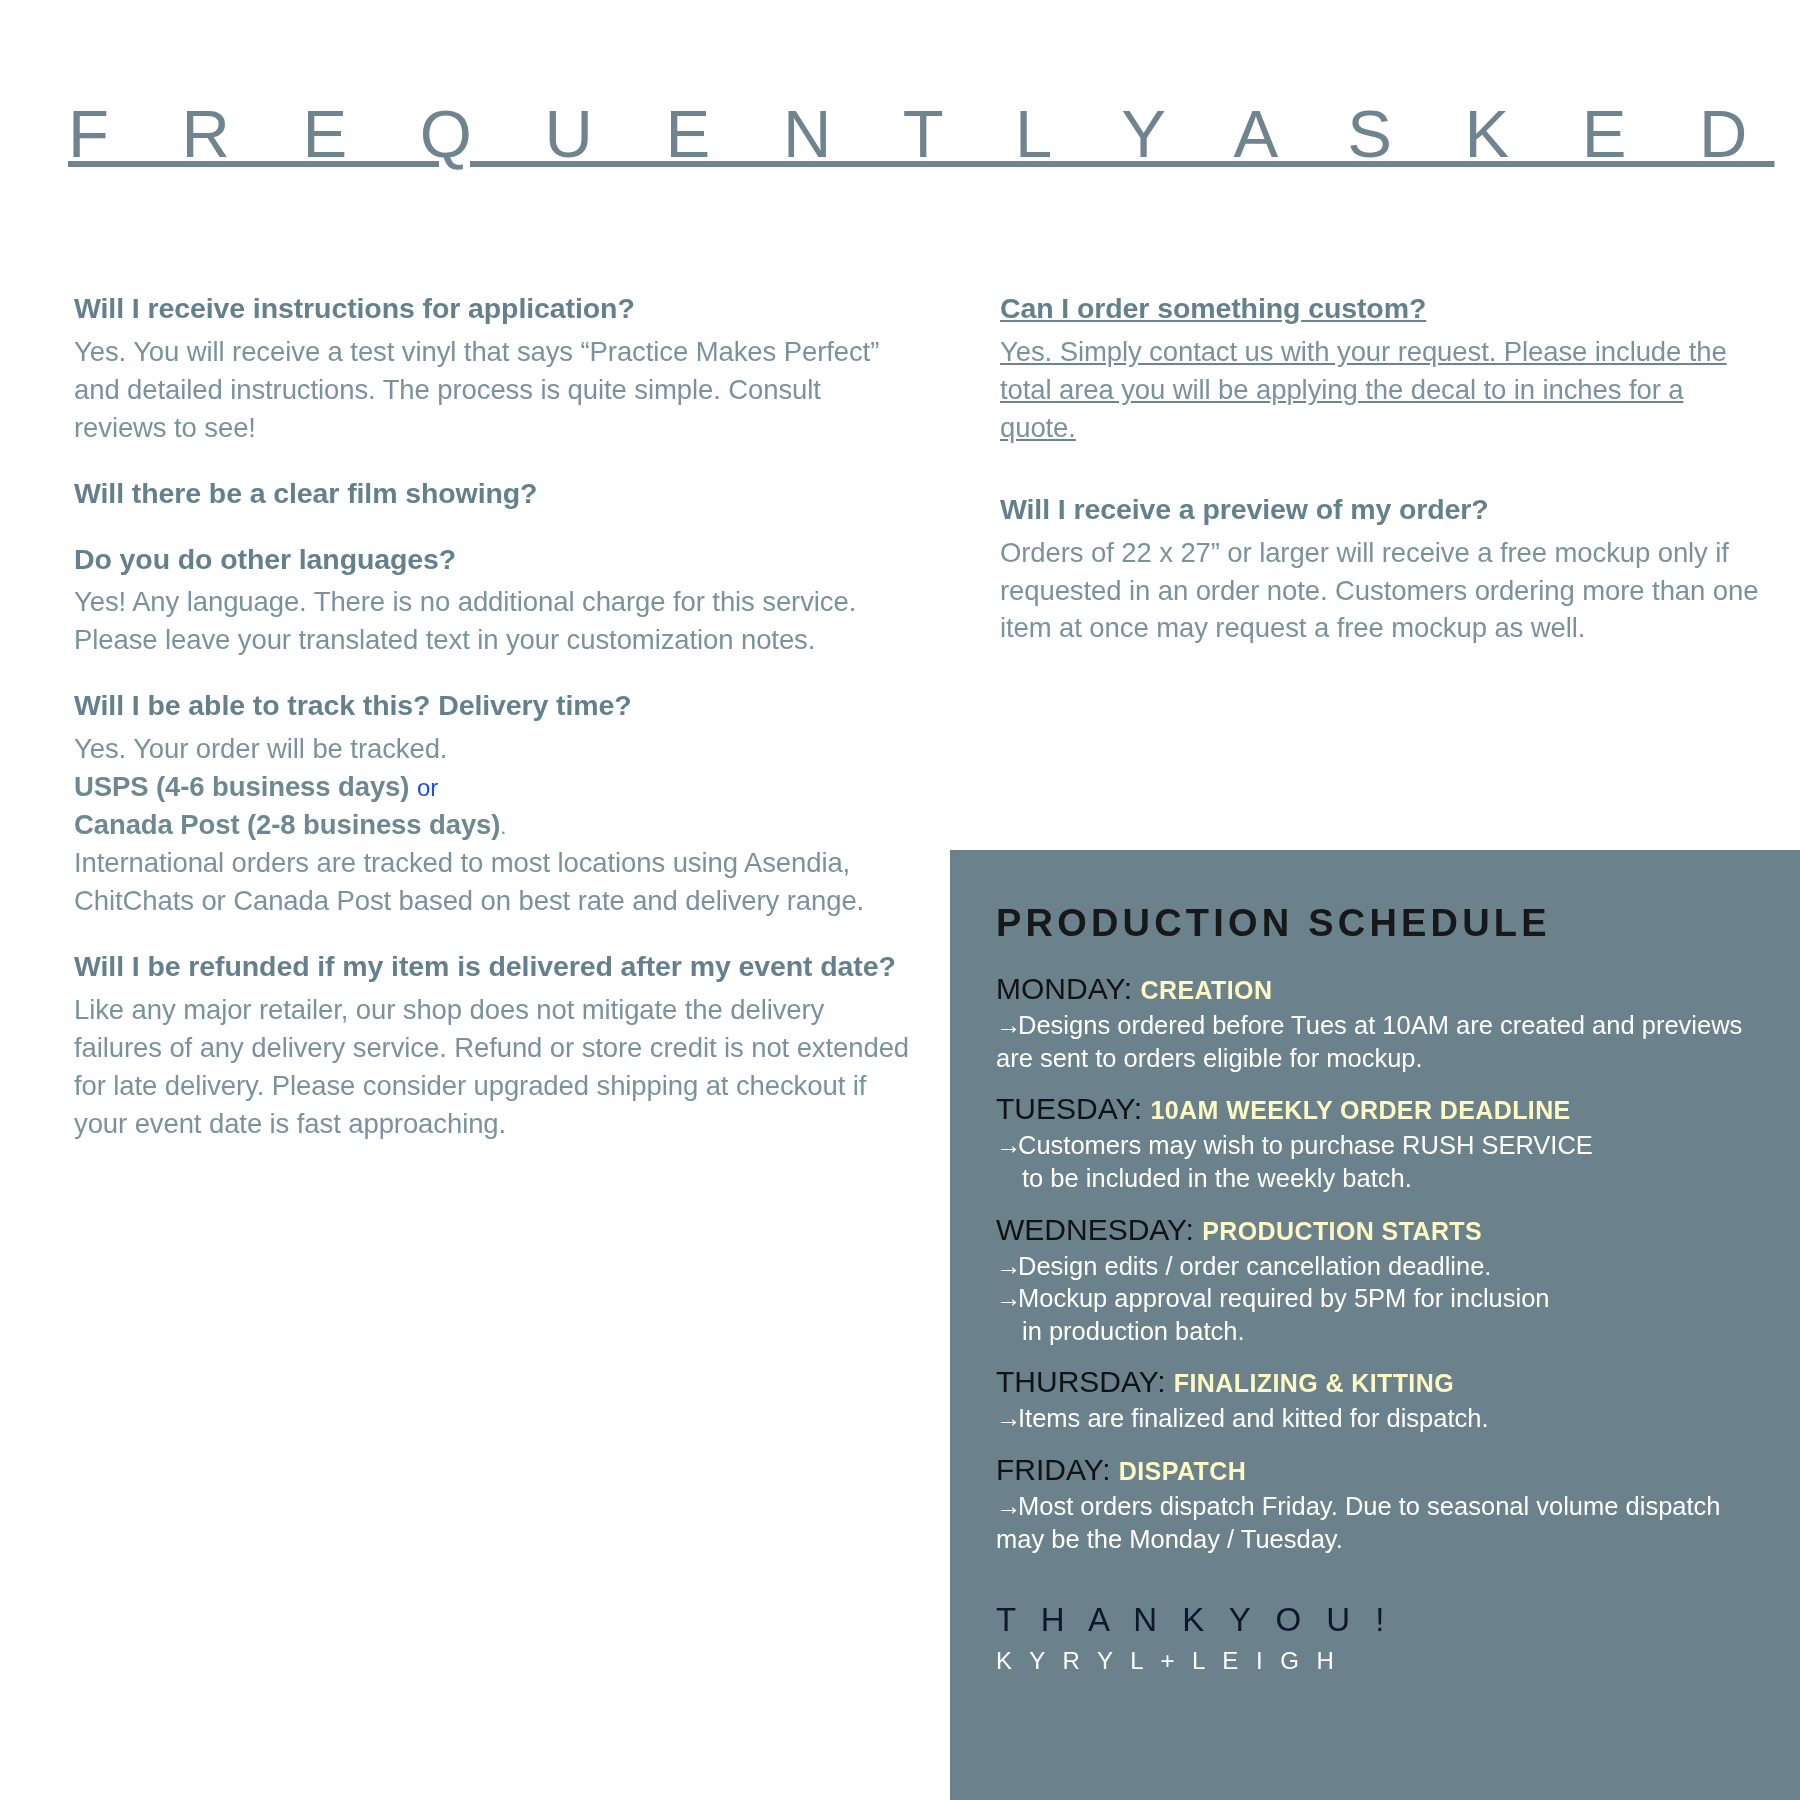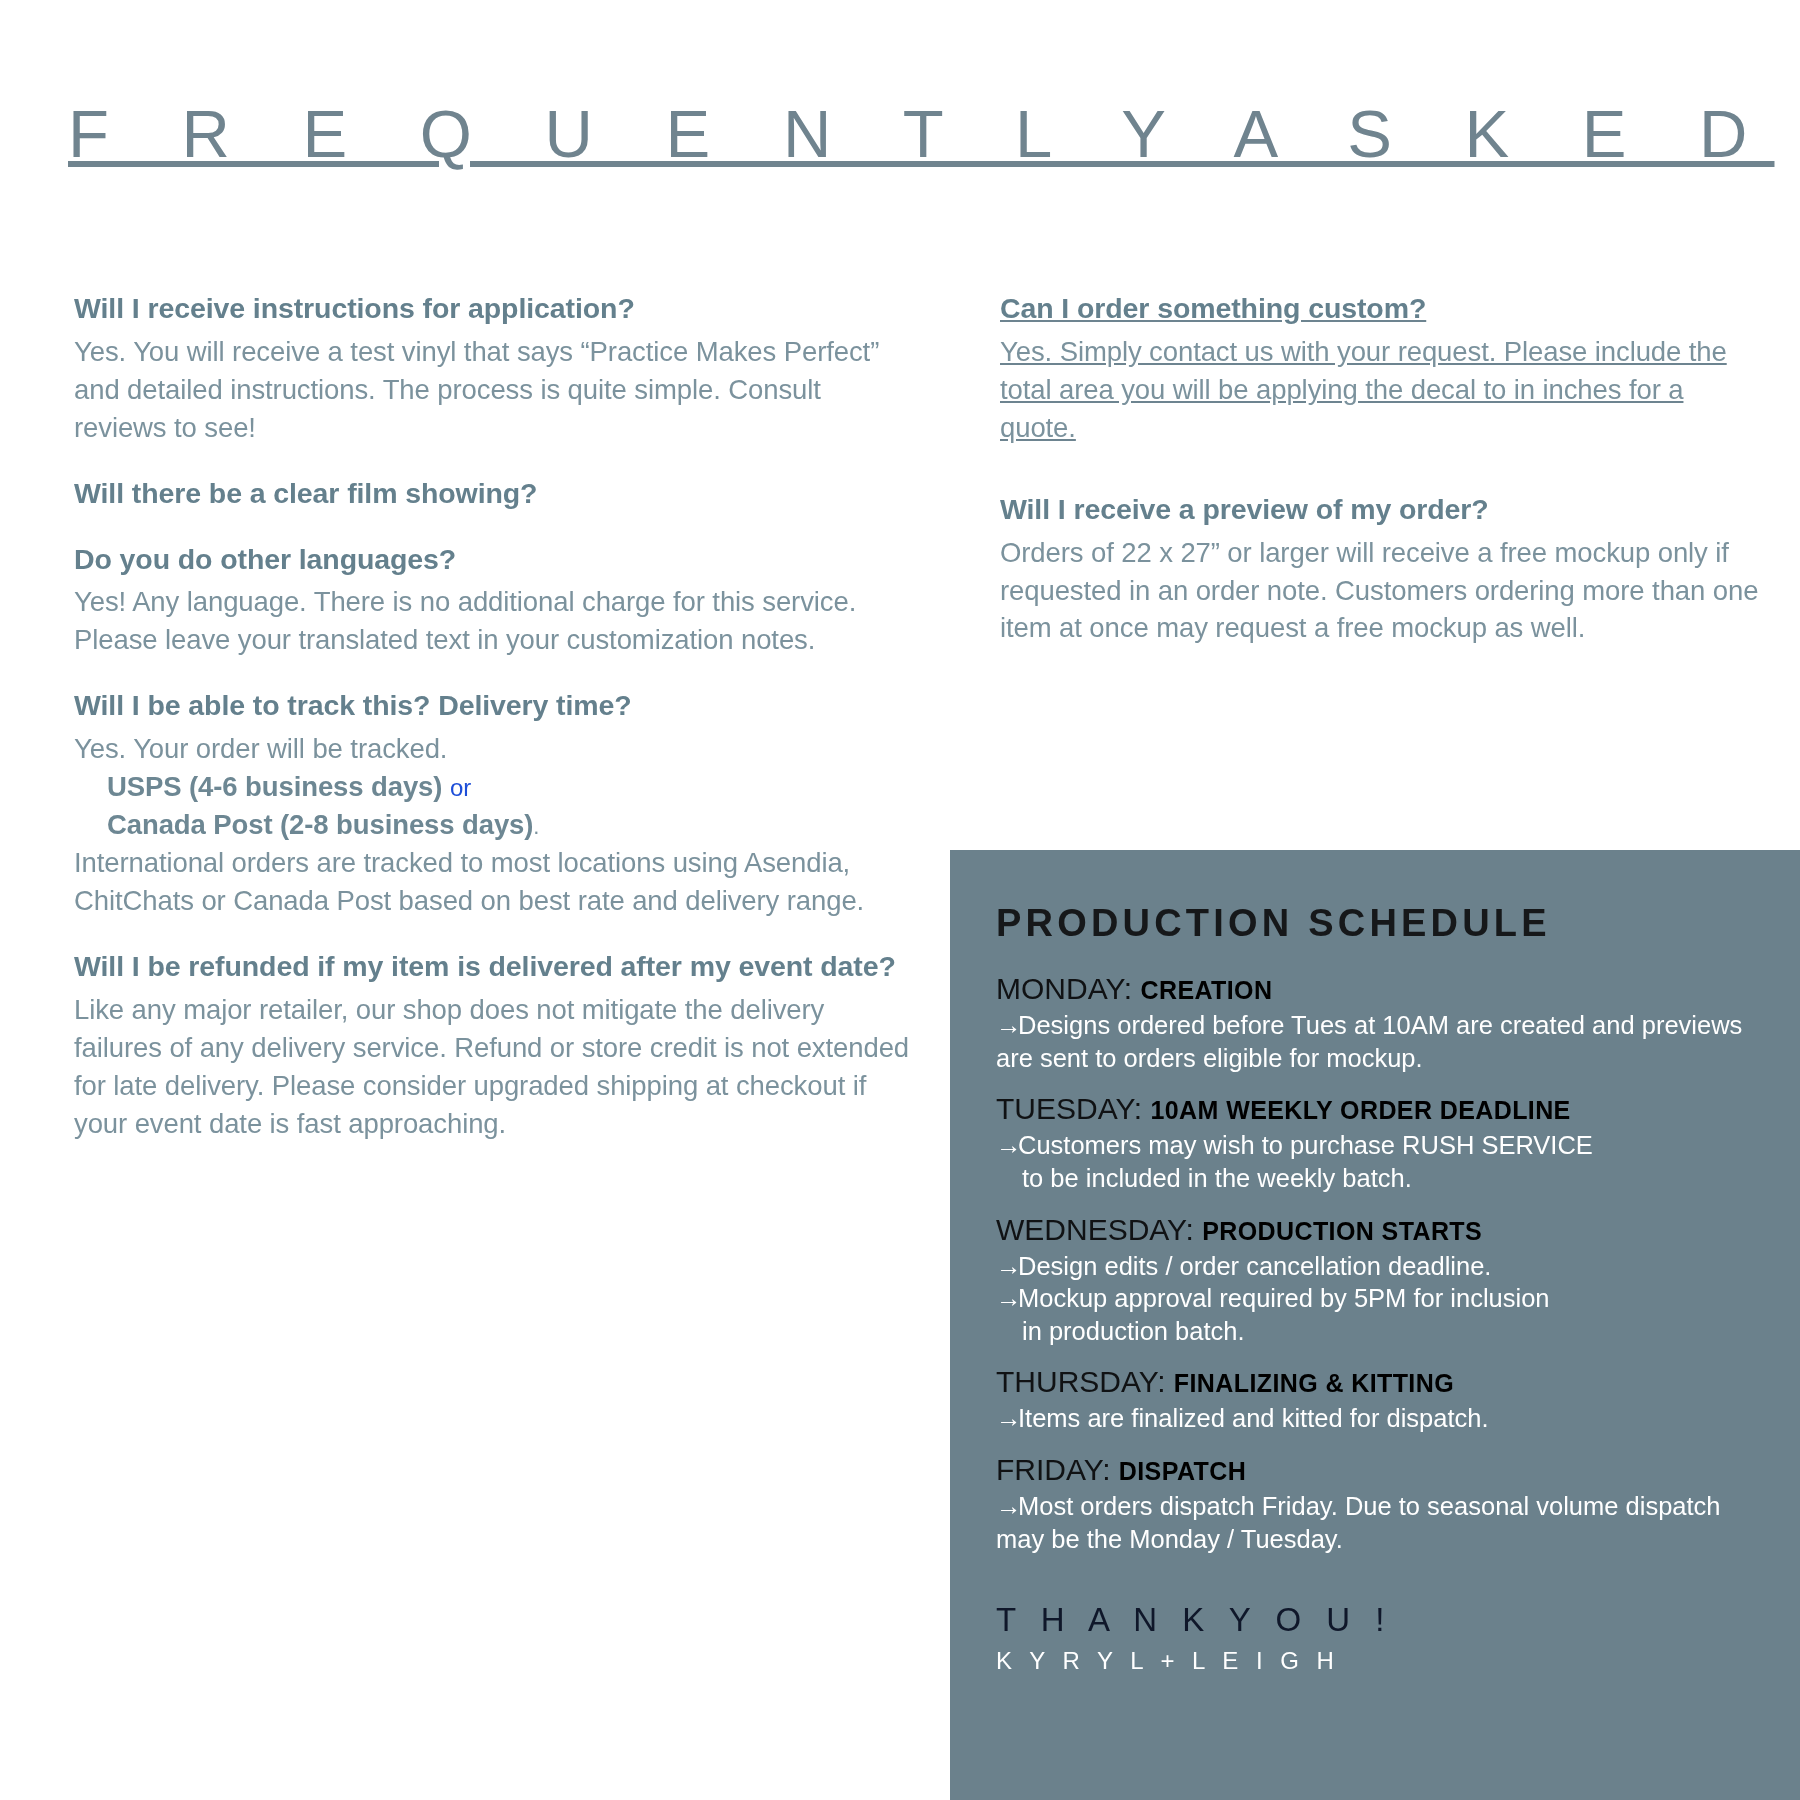--- a/index.html
+++ b/index.html
@@ -60,21 +60,20 @@
   .a {
     font-size: 27.5px;
     font-weight: 400;
     color: #7b929d;
     line-height: 1.38;
     letter-spacing: -0.1px;
   }
   .a .strong {
     font-weight: bold;
     color: #6d8793;
-    margin-left: 33px;
   }
   .a .small-or {
     font-weight: 400;
     font-size: 24px;
     color: #1d4ed8;
   }
   .a .tiny-dot {
     font-size: 22px;
   }
   .gap-lg { margin-bottom: 44px; text-decoration: underline; }
@@ -104,21 +103,21 @@
     font-size: 30px;
     color: #101214;
     font-weight: 400;
     line-height: 1.2;
     margin-bottom: 2px;
   }
   .day-head .tag {
     font-size: 25px;
     font-weight: bold;
     letter-spacing: 0.4px;
-    color: #000000;
+    color: #fef9c3;
   }
   .bullet {
     font-size: 25.5px;
     line-height: 1.28;
     color: #ffffff;
     display: block;
   }
   .bullet .arrow {
     display: inline-block;
     width: 22px;

